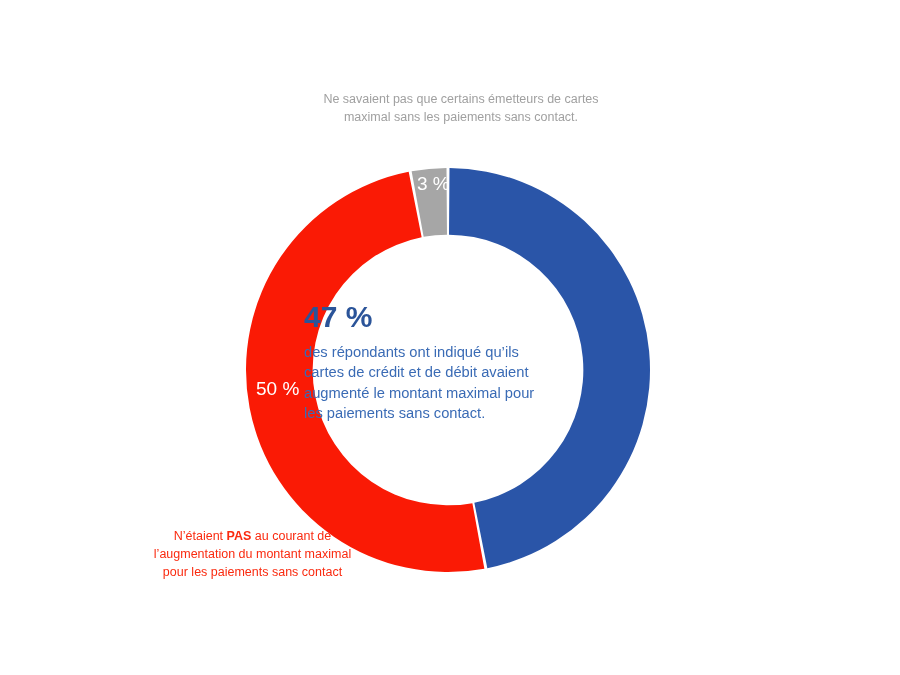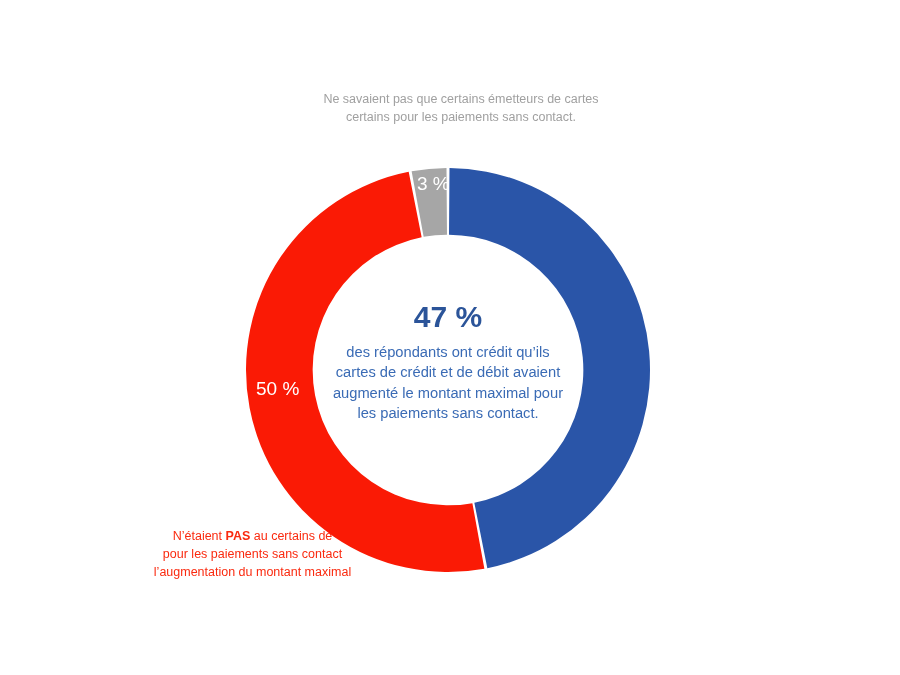--- a/index.html
+++ b/index.html
@@ -75,21 +75,20 @@
     font-weight: bold;
     margin-top: 26px;
   }
 
   
   #center-block {
     position: absolute;
     left: 304px;
     top: 300px;
     width: 288px;
-    text-align: center;
   }
   #center-headline {
     font-size: 30px;
     font-weight: bold;
     color: #2b5499;
     line-height: 1.1;
     margin-bottom: 9px;
   }
   #center-body {
     font-size: 14.7px;
@@ -97,45 +96,45 @@
     color: #3a6bb5;
   }
 </style>
 </head>
 <body>
 
 <div id="figure">
 
   <div class="callout" id="callout-gray">
     <div>Ne savaient pas que certains émetteurs de cartes</div>
-    <div>certains pour les paiements sans contact.</div>
+    <div>maximal sans les paiements sans contact.</div>
   </div>
 
   <div id="donut-wrap">
     <svg id="donut-svg" viewBox="0 0 404 404">
       <g id="slice-group">
           <path d="M 203.49835142248645 0.005557148186056793 A 202 202 0 0 1 241.32179574000367 400.1358028721246 L 228.34560314580244 334.7509879243235 A 135.34 135.34 0 0 0 203.00389545306592 66.66372328928466 Z" fill="#2a55a8"></path>
           <path d="M 238.37817274116432 400.6973289906384 A 202 202 0 0 1 162.67820425999628 3.8641971278754 L 175.6543968541975 69.24901207567652 A 135.34 135.34 0 0 0 226.3733757365801 335.1272104237278 Z" fill="#fa1a05"></path>
           <path d="M 165.62182725883554 3.3026710093615748 A 202 202 0 0 1 200.50164857751352 0.005557148186056793 L 200.99610454693405 66.66372328928466 A 135.34 135.34 0 0 0 177.62662426341979 68.87278957627225 Z" fill="#a6a6a6"></path>
         </g>
     </svg>
   </div>
 
   <div class="slice-value" id="value-gray">3 %</div>
   <div class="slice-value" id="value-red">50 %</div>
 
   <div id="center-block">
     <div id="center-headline">47 %</div>
     <div id="center-body">
-      <div>des répondants ont crédit qu’ils</div>
+      <div>des répondants ont indiqué qu’ils</div>
       <div>cartes de crédit et de débit avaient</div>
       <div>augmenté le montant maximal pour</div>
       <div>les paiements sans contact.</div>
     </div>
   </div>
 
   <div class="callout" id="callout-red">
-    <div><span>N’étaient </span><b>PAS</b><span> au certains de</span></div>
+    <div><span>N’étaient </span><b>PAS</b><span> au courant de</span></div>
+    <div>l’augmentation du montant maximal</div>
     <div>pour les paiements sans contact</div>
-    <div>l’augmentation du montant maximal</div>
   </div>
 
 </div>
 
 </body></html>

